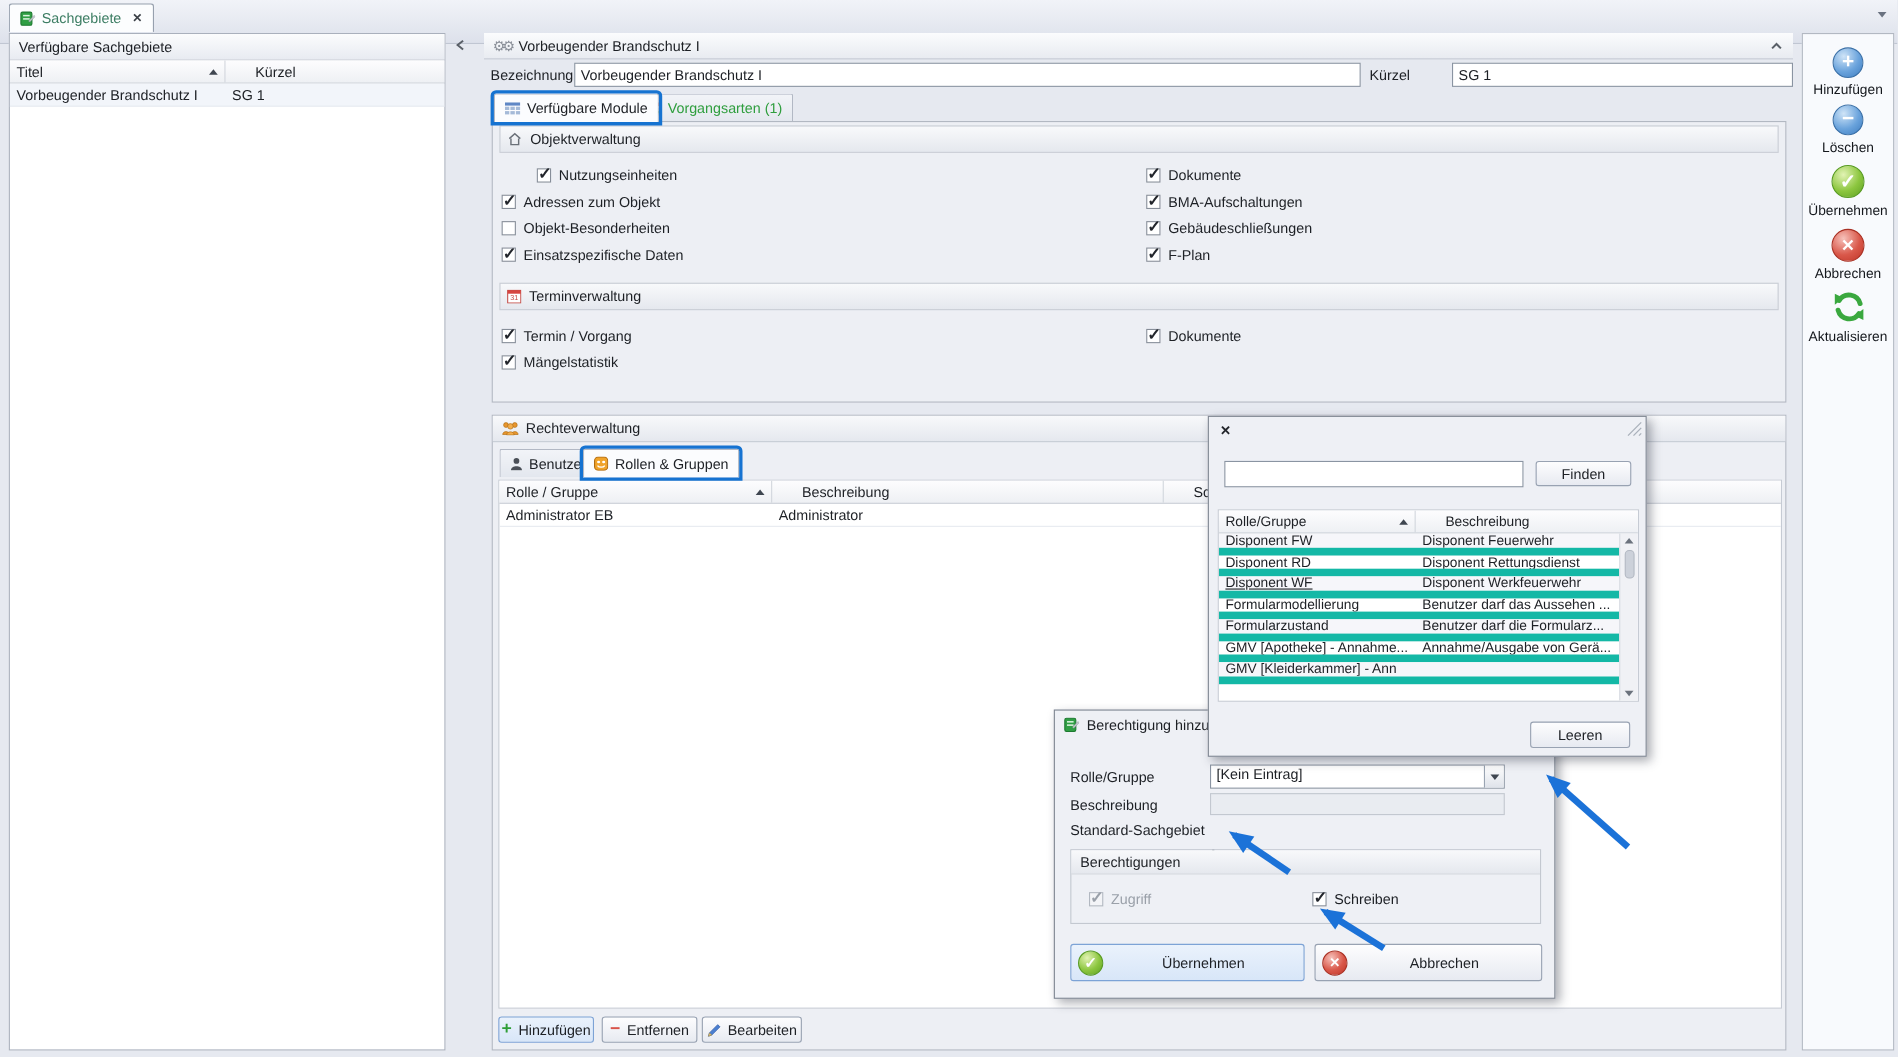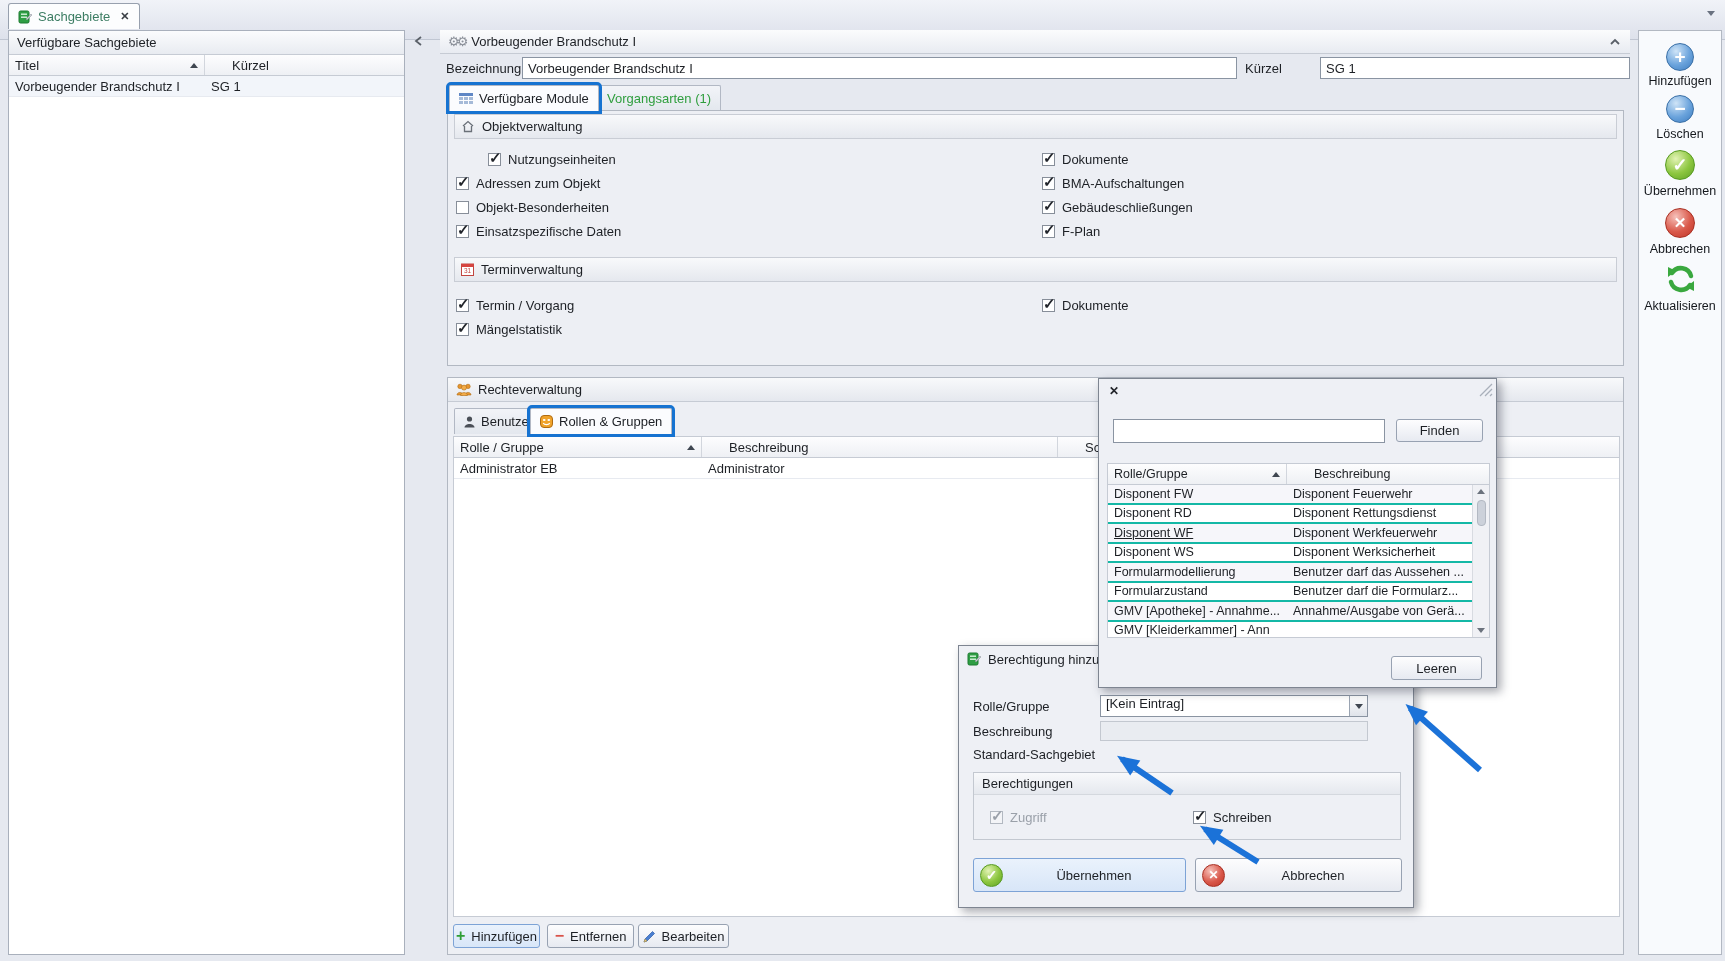--- a/index.html
+++ b/index.html
@@ -80,21 +80,21 @@
   input.txt:disabled { background:#e9ecf1; border-color:#c3c8d0; }
   .combo { background:#fff; border:1px solid #8a94a2; height:22px; display:flex; align-items:flex-start; }
   .combo .val { flex:1; padding-left:5px; }
   .combo .drop { width:18px; height:100%; border-left:1px solid #9aa4b2;
                  background:linear-gradient(#fefefe,#dfe3ea); display:flex; align-items:center; justify-content:center; }
   .tri-down { width:0; height:0; border-left:4px solid transparent; border-right:4px solid transparent;
               border-top:5px solid #3f4650; }
   .tri-up { width:0; height:0; border-left:4px solid transparent; border-right:4px solid transparent;
             border-bottom:5px solid #6b727d; }
 
-  .lk-row { display:flex; height:19.5px; border-bottom:2px solid #14b8a6; }
+  .lk-row { display:flex; height:19.5px; border-bottom:7px solid #14b8a6; }
   .lk-row:nth-child(odd) { background:#f6f6fa; }
   .lk-row .tcell { padding:1px 6px; font-size:12.5px; }
 
   .arrows { position:absolute; left:0; top:0; z-index:60; pointer-events:none; }
   svg.icon { display:block; }
 </style>
 </head>
 <body>
 
 <div class="topbar">
@@ -425,28 +425,20 @@
           <div class="tcell grow">
             <span>Disponent Rettungsdienst</span>
           </div>
         </div>
       <div class="lk-row">
           <div class="tcell" style="width:179px;text-decoration:underline;">
             <span>Disponent WF</span>
           </div>
           <div class="tcell grow">
             <span>Disponent Werkfeuerwehr</span>
-          </div>
-        </div>
-      <div class="lk-row">
-          <div class="tcell" style="width:179px;">
-            <span>Disponent WS</span>
-          </div>
-          <div class="tcell grow">
-            <span>Disponent Werksicherheit</span>
           </div>
         </div>
       <div class="lk-row">
           <div class="tcell" style="width:179px;">
             <span>Formularmodellierung</span>
           </div>
           <div class="tcell grow">
             <span>Benutzer darf das Aussehen ...</span>
           </div>
         </div>

